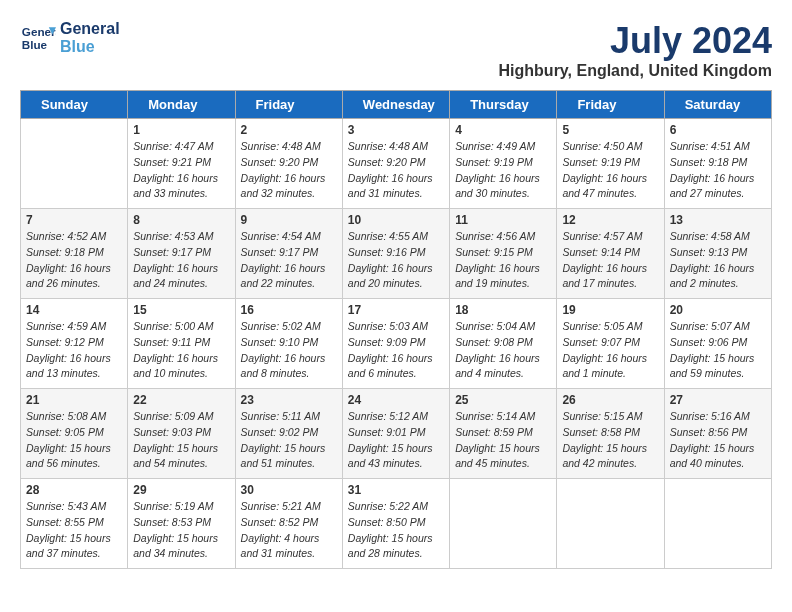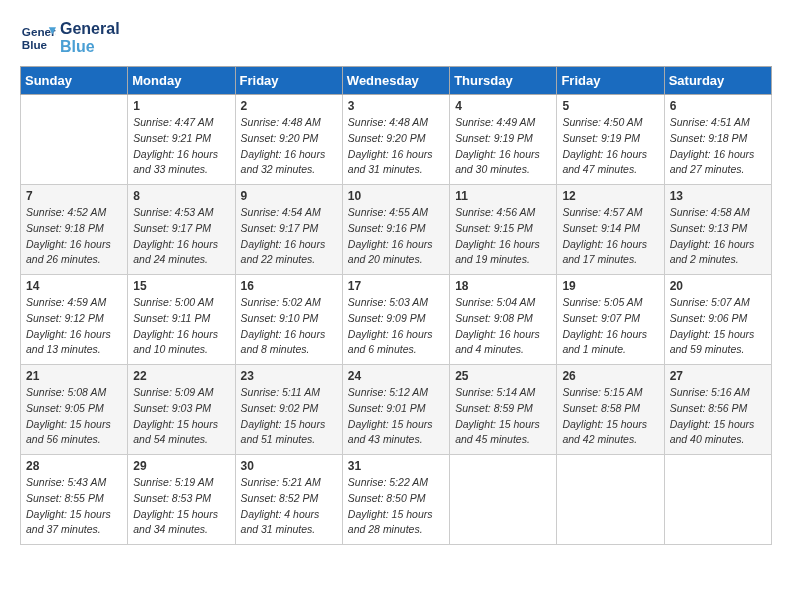--- a/index.html
+++ b/index.html
@@ -41,21 +41,21 @@
     table {
       width: 100%;
       border-collapse: collapse;
       table-layout: fixed;
     }
     thead tr th {
       background-color: #1a6bbf;
       color: #fff;
       font-size: 13px;
       font-weight: bold;
-      padding: 6px 4px;
+      padding: 6px 20px;
       text-align: left;
       border: 1px solid #aaa;
     }
     tbody tr td {
       border: 1px solid #ccc;
       vertical-align: top;
       padding: 4px 5px;
       font-size: 10.5px;
       color: #333;
       height: 90px;
@@ -86,20 +86,22 @@
       <text x="2" y="18" font-size="13" font-weight="bold" fill="#1a3a6b">General</text>
       <text x="2" y="32" font-size="13" font-weight="bold" fill="#1a3a6b">Blue</text>
       <polygon points="32,8 40,8 36,16" fill="#4a9fd4"></polygon>
     </svg>
     <div style="display:flex;flex-direction:column;">
       <span style="font-size:16px;font-weight:bold;color:#1a3a6b;">General</span>
       <span style="font-size:16px;font-weight:bold;color:#4a9fd4;">Blue</span>
     </div>
   </div>
   <div class="title-section">
+    <div class="month-year">July 2024</div>
+    <div class="location">Highbury, England, United Kingdom</div>
   </div>
 </div>
 
 <table>
   <thead>
     <tr>
     <th>Sunday</th>
         <th>Monday</th>
         <th>Friday</th>
         <th>Wednesday</th>

